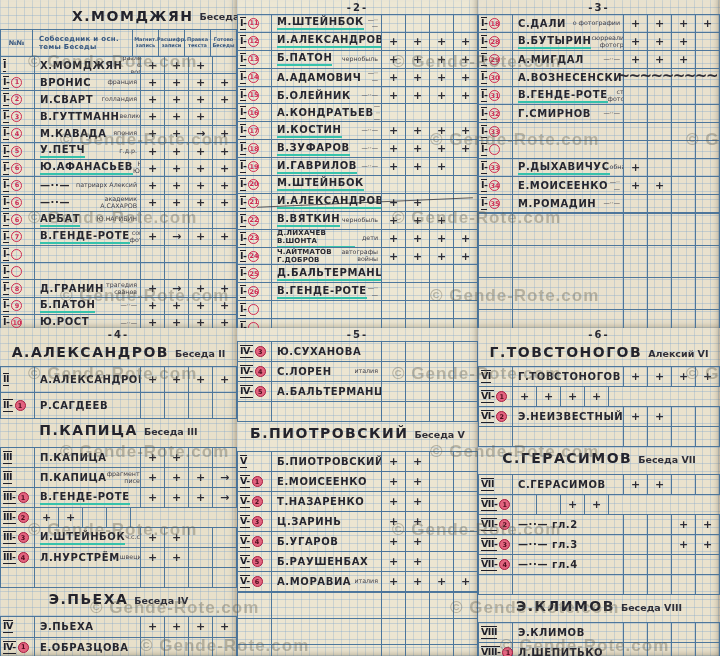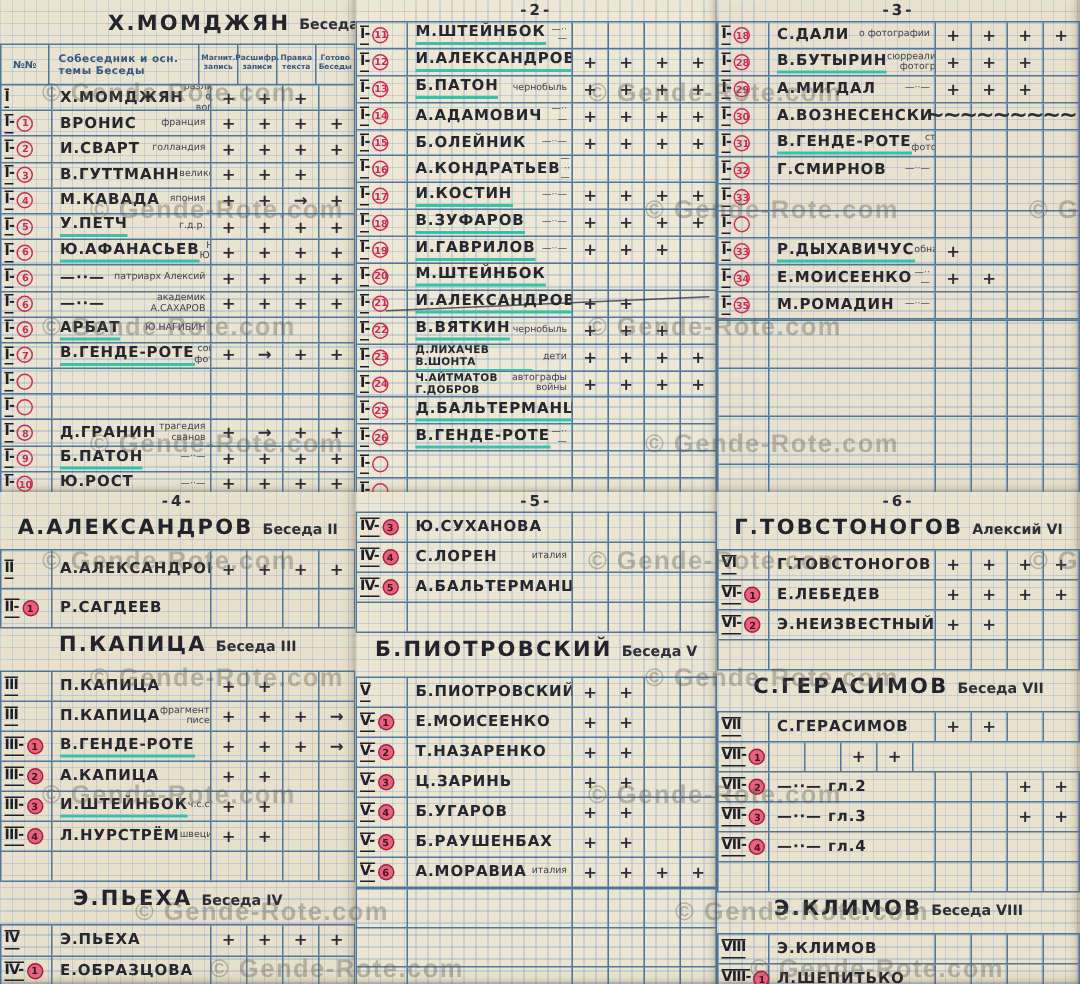--- a/index.html
+++ b/index.html
@@ -782,23 +782,20 @@
             <div class="c-mark">+</div>
             <div class="c-mark">+</div>
             <div class="c-mark">+</div>
             <div class="c-mark">→</div>
           </div>
           <div class="row" style="height: 19px;">
             <div class="c-num">
               <span class="rnum">III-</span>
               <span class="circ solid">2</span>
             </div>
-            <div class="c-name">
-              <span class="name">А.КАПИЦА</span>
-            </div>
             <div class="c-mark">+</div>
             <div class="c-mark">+</div>
             <div class="c-mark"></div>
             <div class="c-mark"></div>
           </div>
           <div class="row" style="height: 19px;">
             <div class="c-num">
               <span class="rnum">III-</span>
               <span class="circ solid">3</span>
             </div>
@@ -1058,23 +1055,20 @@
             </div>
             <div class="c-mark">+</div>
             <div class="c-mark">+</div>
             <div class="c-mark">+</div>
             <div class="c-mark">+</div>
           </div>
           <div class="row" style="height: 19px;">
             <div class="c-num">
               <span class="rnum">VI-</span>
               <span class="circ solid">1</span>
-            </div>
-            <div class="c-name">
-              <span class="name">Е.ЛЕБЕДЕВ</span>
             </div>
             <div class="c-mark">+</div>
             <div class="c-mark">+</div>
             <div class="c-mark">+</div>
             <div class="c-mark">+</div>
           </div>
           <div class="row" style="height: 19px;">
             <div class="c-num">
               <span class="rnum">VI-</span>
               <span class="circ solid">2</span>

